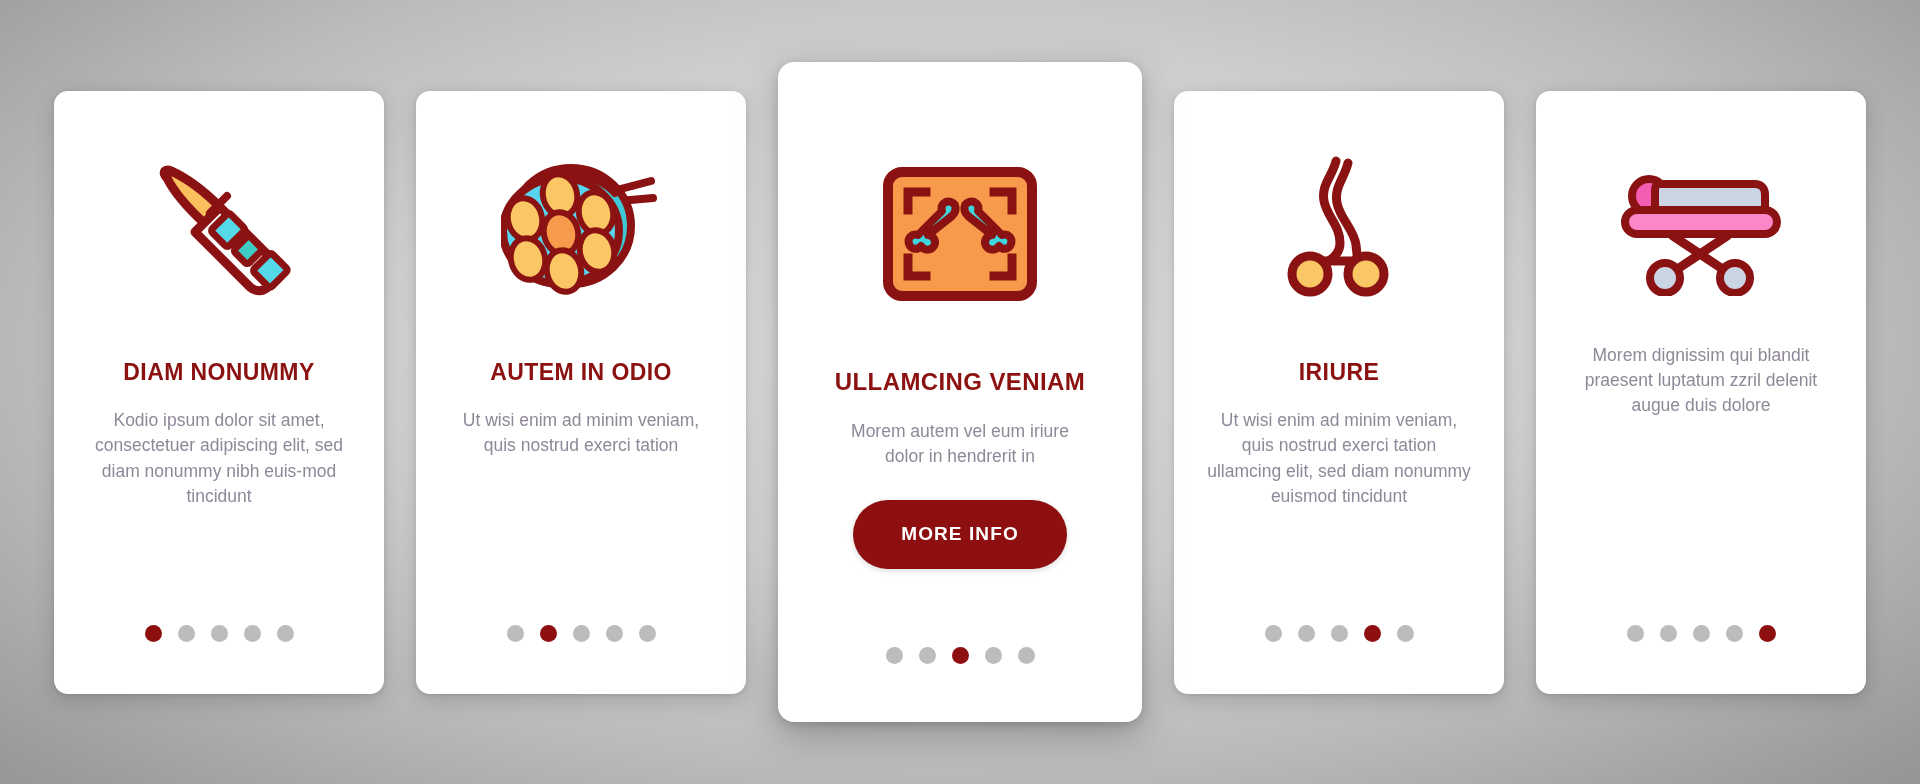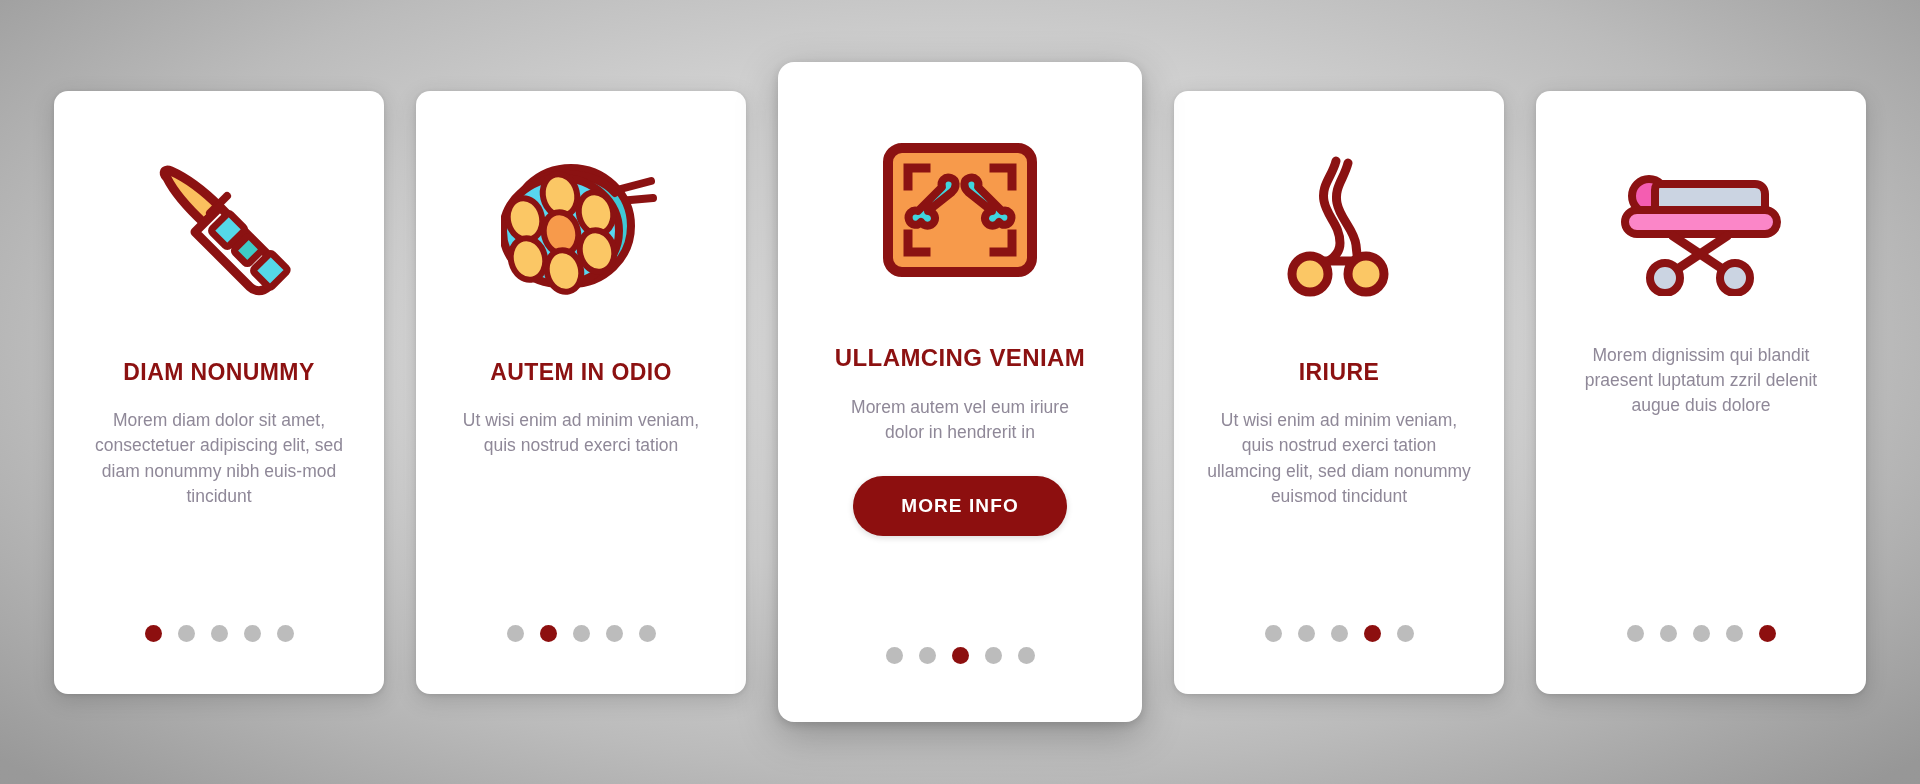--- a/index.html
+++ b/index.html
@@ -41,21 +41,21 @@
     flex-direction: column;
     align-items: center;
     padding: 40px 26px 0 26px;
     flex: 0 0 auto;
   }
 
   .card.featured {
     width: 364px;
     height: 660px;
     border-radius: 16px;
-    padding: 48px 30px 0 30px;
+    padding: 72px 30px 0 30px;
     box-shadow: 0 12px 40px rgba(0,0,0,0.26), 0 3px 10px rgba(0,0,0,0.14);
     z-index: 5;
   }
 
   
   .icon-wrap {
     height: 190px;
     width: 100%;
     display: flex;
     align-items: center;
@@ -95,21 +95,21 @@
   }
 
   
   .cta {
     margin-top: 30px;
     background: #8D0F0F;
     color: #ffffff;
     border: none;
     border-radius: 40px;
     padding: 0 48px;
-    height: 60px;
+    height: 69px;
     font-size: 19px;
     font-weight: 700;
     letter-spacing: 1.1px;
     font-family: inherit;
     text-transform: uppercase;
     cursor: pointer;
     box-shadow: 0 2px 6px rgba(0,0,0,0.14);
   }
 
   
@@ -146,21 +146,21 @@
           <path d="M76 56 L131 111 C136 116 136 124 131 129 L124 136 C119 141 111 141 106 136 L51 81 Z" fill="#ffffff"></path>
         </g>
         <g stroke="#8B1212" stroke-width="7" stroke-linejoin="round">
           <rect x="72" y="66" width="24" height="26" rx="3" fill="#55D8E8" transform="rotate(45 84 79)"></rect>
           <rect x="94" y="88" width="20" height="22" rx="3" fill="#3FCBC6" transform="rotate(45 104 99)"></rect>
           <rect x="114" y="106" width="25" height="26" rx="3" fill="#55D8E8" transform="rotate(45 126 119)"></rect>
         </g>
       </svg>
     </div>
     <div class="card-title">DIAM NONUMMY</div>
-    <div class="card-desc">Morem diam dolor sit amet, consectetuer adipiscing elit, sed diam nonummy nibh euis-mod tincidunt</div>
+    <div class="card-desc">Kodio ipsum dolor sit amet, consectetuer adipiscing elit, sed diam nonummy nibh euis-mod tincidunt</div>
     <div class="dots">
       <span class="dot active"></span>
       <span class="dot"></span>
       <span class="dot"></span>
       <span class="dot"></span>
       <span class="dot"></span>
     </div>
   </div>
 
   <div class="card">

